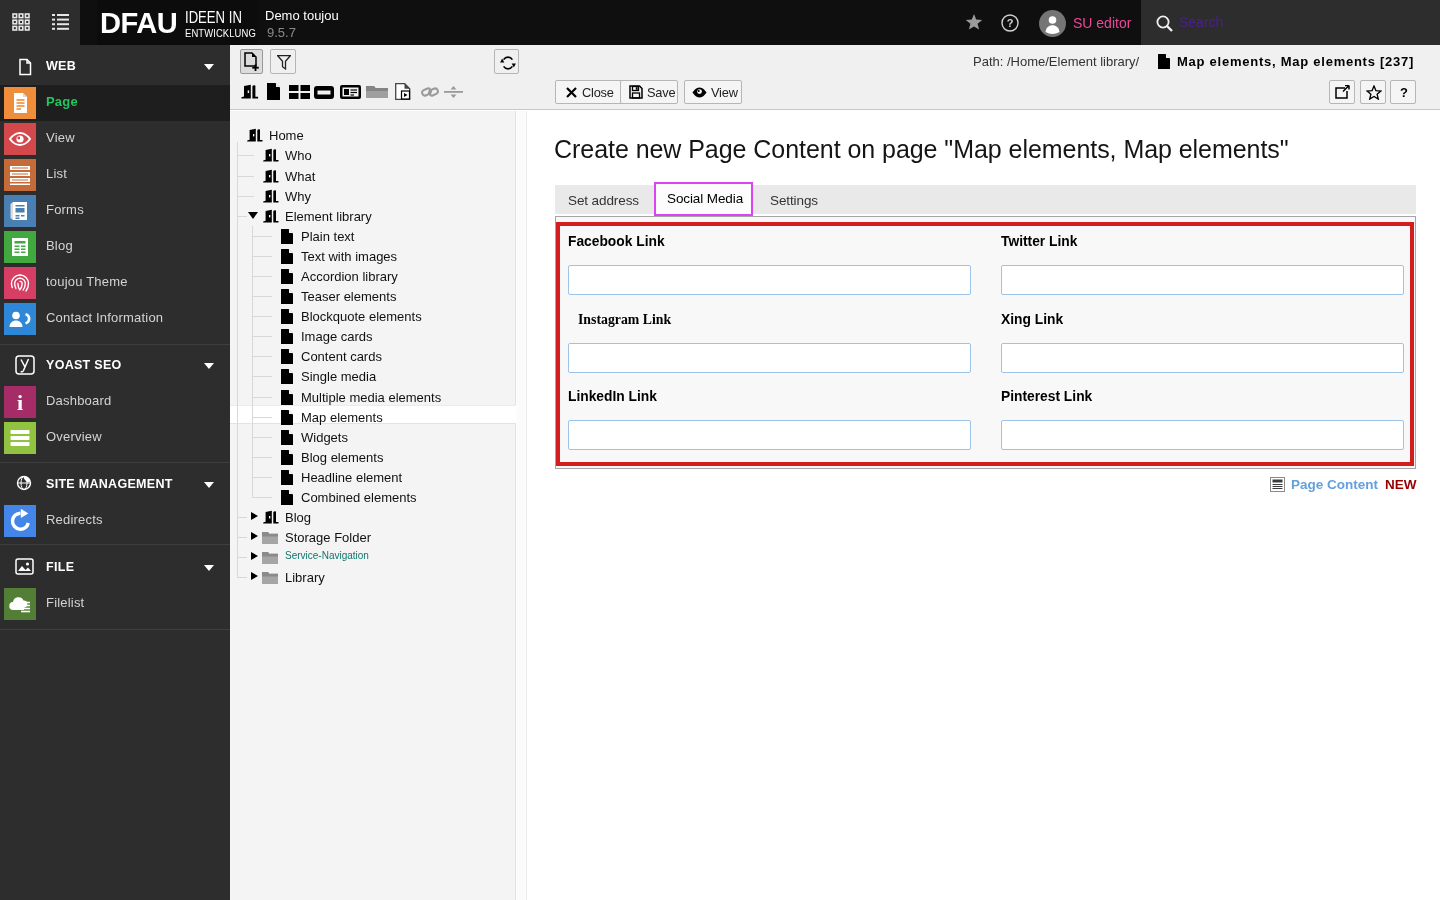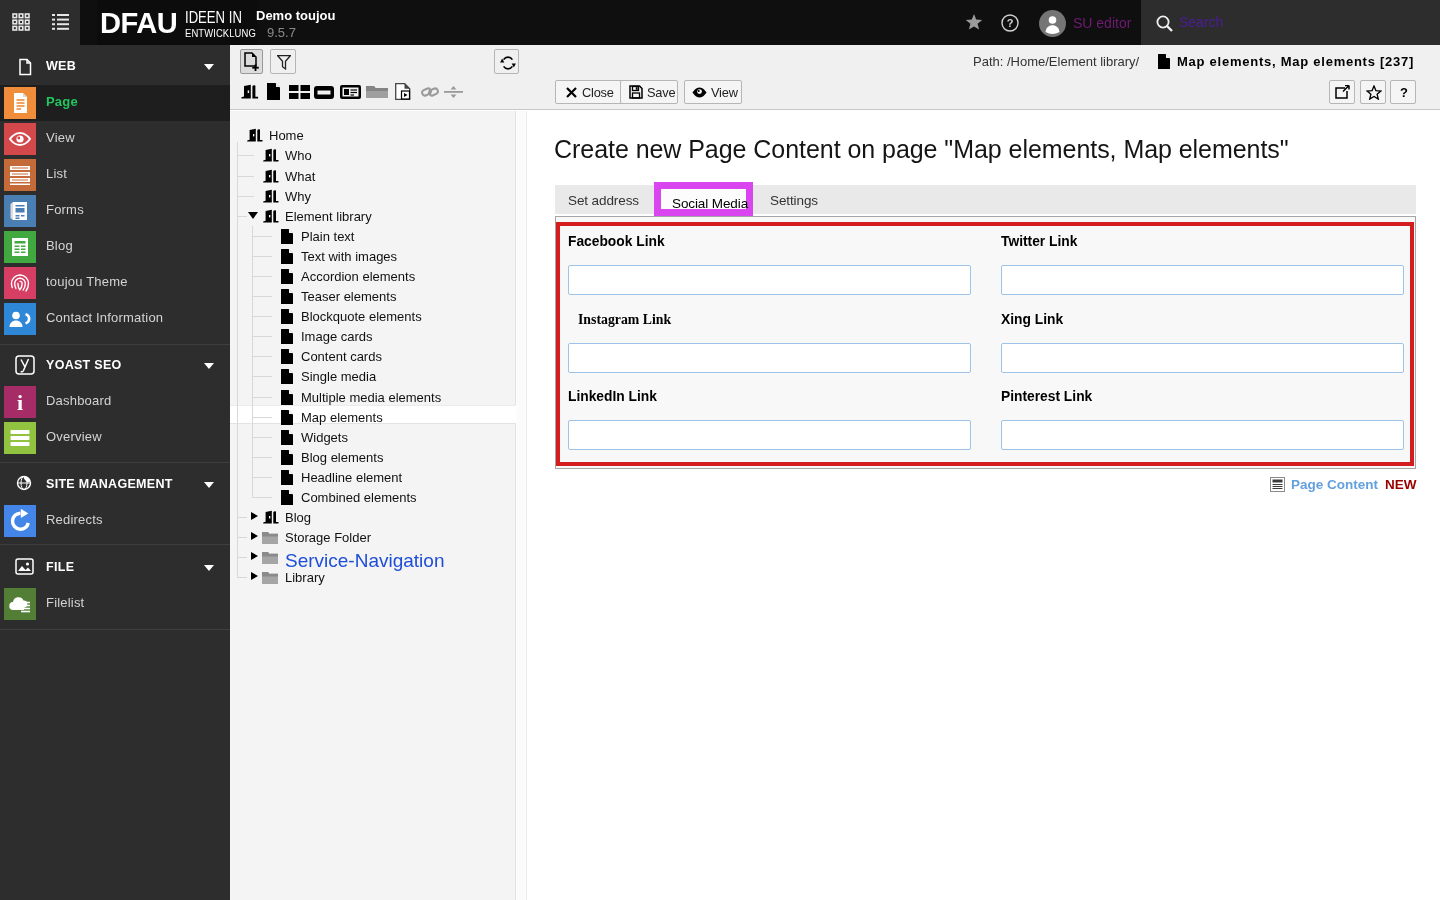--- a/index.html
+++ b/index.html
@@ -8,25 +8,25 @@
 #stage { position:relative; width:1440px; height:900px; background:#fff; }
 
 
 #topbar { left:0; top:0; width:1440px; height:45px; background:#0f0f0f; }
 #tb-left { left:0; top:0; width:80px; height:45px; background:#2d2d2d; }
 #logo { left:97px; top:0; width:161px; height:45px; background:#0c0c0c; }
 #dfau { left:100px; top:6px; color:#fff; font-weight:bold; font-size:30px; letter-spacing:-0.5px; transform:scaleX(0.97); transform-origin:left; }
 #ideen { left:185px; top:9px; color:#fff; }
 #ideen .l1 { font-size:16px; letter-spacing:0px; transform:scaleX(0.82); transform-origin:left; }
 #ideen .l2 { font-size:10.5px; letter-spacing:0.1px; margin-top:0px; transform:scaleX(0.9); transform-origin:left; }
-#sitename { left:256px; top:8px; color:#fff; font-size:13px; font-weight:bold; }
+#sitename { left:265px; top:8px; color:#fff; font-size:13px; font-weight:normal; }
 #sitever { left:267px; top:25px; color:#8a8a8a; font-size:13px; }
 #search-box { left:1141px; top:0; width:299px; height:45px; background:#2d2d2d; }
 #search-label { left:1179px; top:14px; color:#4c1d95; font-size:14px; }
-#su-editor { left:1073px; top:15px; color:#701a75; font-size:14px; }
+#su-editor { left:1073px; top:15px; color:#ec4899; font-size:14px; }
 
 
 #sidebar { left:0; top:45px; width:230px; height:855px; background:#2d2d2d; }
 .sec-head { position:absolute; left:0; width:230px; height:28px; color:#fff; }
 .sec-head .t { position:absolute; left:46px; top:6px; font-size:12.5px; font-weight:bold; letter-spacing:0.3px; }
 .sec-head .caret { position:absolute; right:16px; top:11px; width:0; height:0; border-left:5px solid transparent; border-right:5px solid transparent; border-top:6px solid #fff; }
 .mod { position:absolute; left:0; width:230px; height:36px; }
 .mod .ic { position:absolute; left:4px; top:2px; width:32px; height:32px; }
 .mod .t { position:absolute; left:46px; top:9px; font-size:13px; color:#d4d4d4; letter-spacing:0.2px; }
 .mod.active { background:#1e1e1e; }
@@ -43,21 +43,21 @@
 
 #path-line { left:973px; top:54px; font-size:13px; color:#333; }
 #path-bold { left:1177px; top:54px; font-size:13px; color:#000; font-weight:bold; letter-spacing:0.75px; }
 .dbtn { position:absolute; top:80px; height:24px; border:1px solid #b6b6b6; border-radius:2px; background:#f5f5f5; font-size:12.8px; color:#222; letter-spacing:-0.2px; }
 .sqbtn { position:absolute; top:80px; width:28px; height:24px; border:1px solid #b6b6b6; border-radius:2px; background:#f5f5f5; }
 
 
 #h1 { left:554px; top:135px; font-size:25px; color:#151515; letter-spacing:-0.05px; }
 #tabstrip { left:555px; top:185px; width:861px; height:29px; background:#e9e9e9; }
 .tab { position:absolute; top:0; height:32px; font-size:13.5px; color:#333; letter-spacing:-0.1px; }
-#tab-active { position:absolute; left:99px; top:-3px; width:99px; height:34px; background:#fcfcfc; border:7px solid #d946ef; }
+#tab-active { position:absolute; left:99px; top:-3px; width:99px; height:34px; background:#fcfcfc; border:2px solid #d946ef; }
 #panel { left:555px; top:216px; width:861px; height:253px; background:#f8f8f9; border:1px solid #a6a6a6; }
 #panel-red { left:0px; top:5px; width:858px; height:244px; border:4px solid #d41d1d; }
 .flabel { position:absolute; font-size:13.8px; font-weight:bold; color:#000; }
 .finput { position:absolute; width:403px; height:30px; background:#fff; border:1px solid #9dc3e8; border-radius:2px; }
 #newline { left:0; top:0; }
 </style>
 </head>
 <body>
 <div id="stage">
 
@@ -422,21 +422,21 @@
     <svg class="abs" style="left:281px;top:249px;" width="12" height="15" viewBox="0 0 12 15">
         <path d="M0 0 h7.5 l4.5 4.5 v10.5 h-12 z" fill="#000"></path>
         <path d="M8 0 l4 4 h-4 z" fill="#f4f4f4"></path>
       </svg>
     <div class="abs" style="left:301px;top:249px;font-size:13px;color:#111;">Text with images</div>
     <div class="guide" style="left:252px;top:276px;width:20px;height:1px;"></div>
     <svg class="abs" style="left:281px;top:269px;" width="12" height="15" viewBox="0 0 12 15">
         <path d="M0 0 h7.5 l4.5 4.5 v10.5 h-12 z" fill="#000"></path>
         <path d="M8 0 l4 4 h-4 z" fill="#f4f4f4"></path>
       </svg>
-    <div class="abs" style="left:301px;top:269px;font-size:13px;color:#111;">Accordion elements</div>
+    <div class="abs" style="left:301px;top:269px;font-size:13px;color:#111;">Accordion library</div>
     <div class="guide" style="left:252px;top:296px;width:20px;height:1px;"></div>
     <svg class="abs" style="left:281px;top:289px;" width="12" height="15" viewBox="0 0 12 15">
         <path d="M0 0 h7.5 l4.5 4.5 v10.5 h-12 z" fill="#000"></path>
         <path d="M8 0 l4 4 h-4 z" fill="#f4f4f4"></path>
       </svg>
     <div class="abs" style="left:301px;top:289px;font-size:13px;color:#111;">Teaser elements</div>
     <div class="guide" style="left:252px;top:316px;width:20px;height:1px;"></div>
     <svg class="abs" style="left:281px;top:309px;" width="12" height="15" viewBox="0 0 12 15">
         <path d="M0 0 h7.5 l4.5 4.5 v10.5 h-12 z" fill="#000"></path>
         <path d="M8 0 l4 4 h-4 z" fill="#f4f4f4"></path>
@@ -510,21 +510,21 @@
         <path d="M0 0 h6 l1.2 1.8 h8.8 v10.2 h-16 z" fill="#a5a5a5"></path>
         <path d="M0 0 h6 l1.2 1.8 h8.8 v2.6 h-16 z" fill="#8a8a8a"></path>
       </svg>
     <div class="abs" style="left:285px;top:530px;font-size:13px;color:#111;">Storage Folder</div>
     <div class="guide" style="left:237px;top:557px;width:10px;height:1px;"></div>
     <div class="abs" style="left:251px;top:552px;width:0;height:0;border-top:4.5px solid transparent;border-bottom:4.5px solid transparent;border-left:7px solid #000;"></div>
     <svg class="abs" style="left:262px;top:552px;" width="16" height="12" viewBox="0 0 16 12">
         <path d="M0 0 h6 l1.2 1.8 h8.8 v10.2 h-16 z" fill="#a5a5a5"></path>
         <path d="M0 0 h6 l1.2 1.8 h8.8 v2.6 h-16 z" fill="#8a8a8a"></path>
       </svg>
-    <div class="abs" style="left:285px;top:550px;font-size:19px;color:#1d4ed8;text-align:right;">Service-Navigation</div>
+    <div class="abs" style="left:285px;top:550px;font-size:10px;color:#0f766e;text-align:right;">Service-Navigation</div>
     <div class="guide" style="left:237px;top:577px;width:10px;height:1px;"></div>
     <div class="abs" style="left:251px;top:572px;width:0;height:0;border-top:4.5px solid transparent;border-bottom:4.5px solid transparent;border-left:7px solid #000;"></div>
     <svg class="abs" style="left:262px;top:572px;" width="16" height="12" viewBox="0 0 16 12">
         <path d="M0 0 h6 l1.2 1.8 h8.8 v10.2 h-16 z" fill="#a5a5a5"></path>
         <path d="M0 0 h6 l1.2 1.8 h8.8 v2.6 h-16 z" fill="#8a8a8a"></path>
       </svg>
     <div class="abs" style="left:285px;top:570px;font-size:13px;color:#111;">Library</div>
   </div>
   <div class="abs" id="splitter"></div>
 

